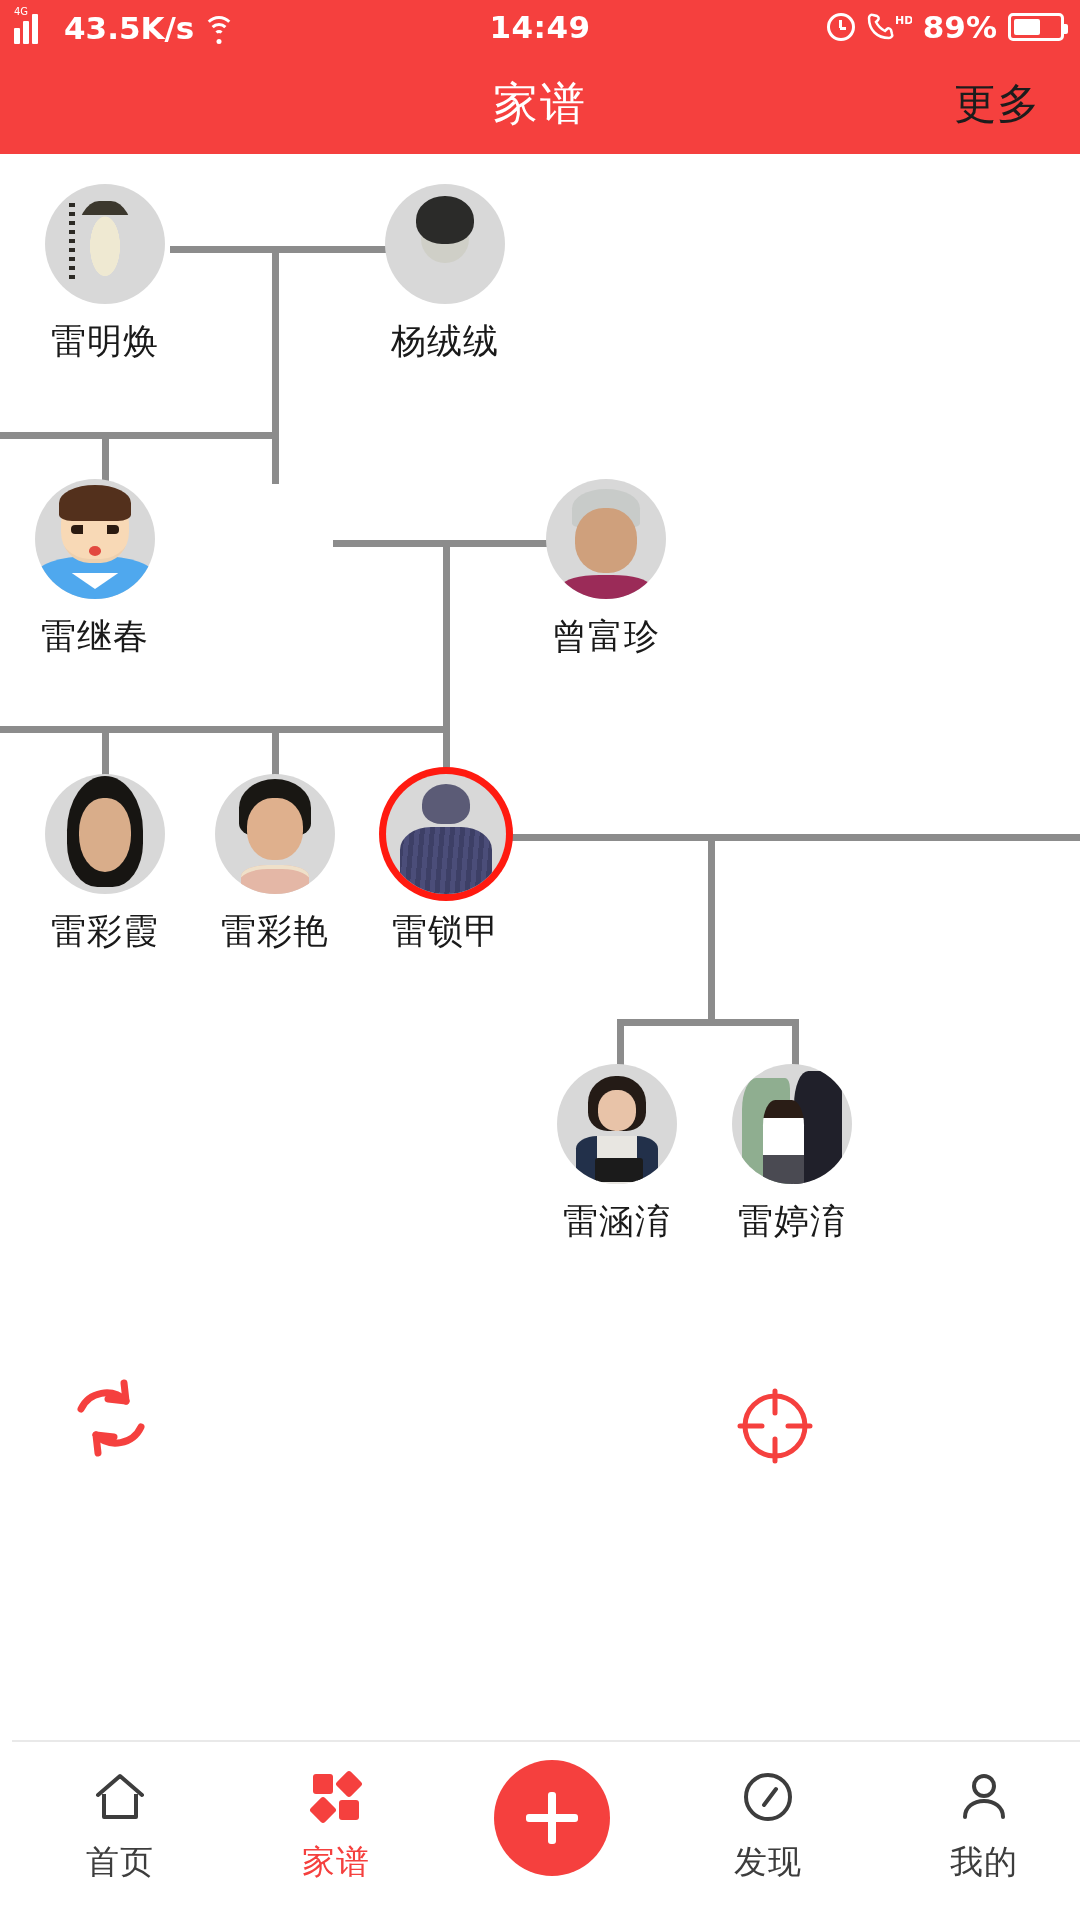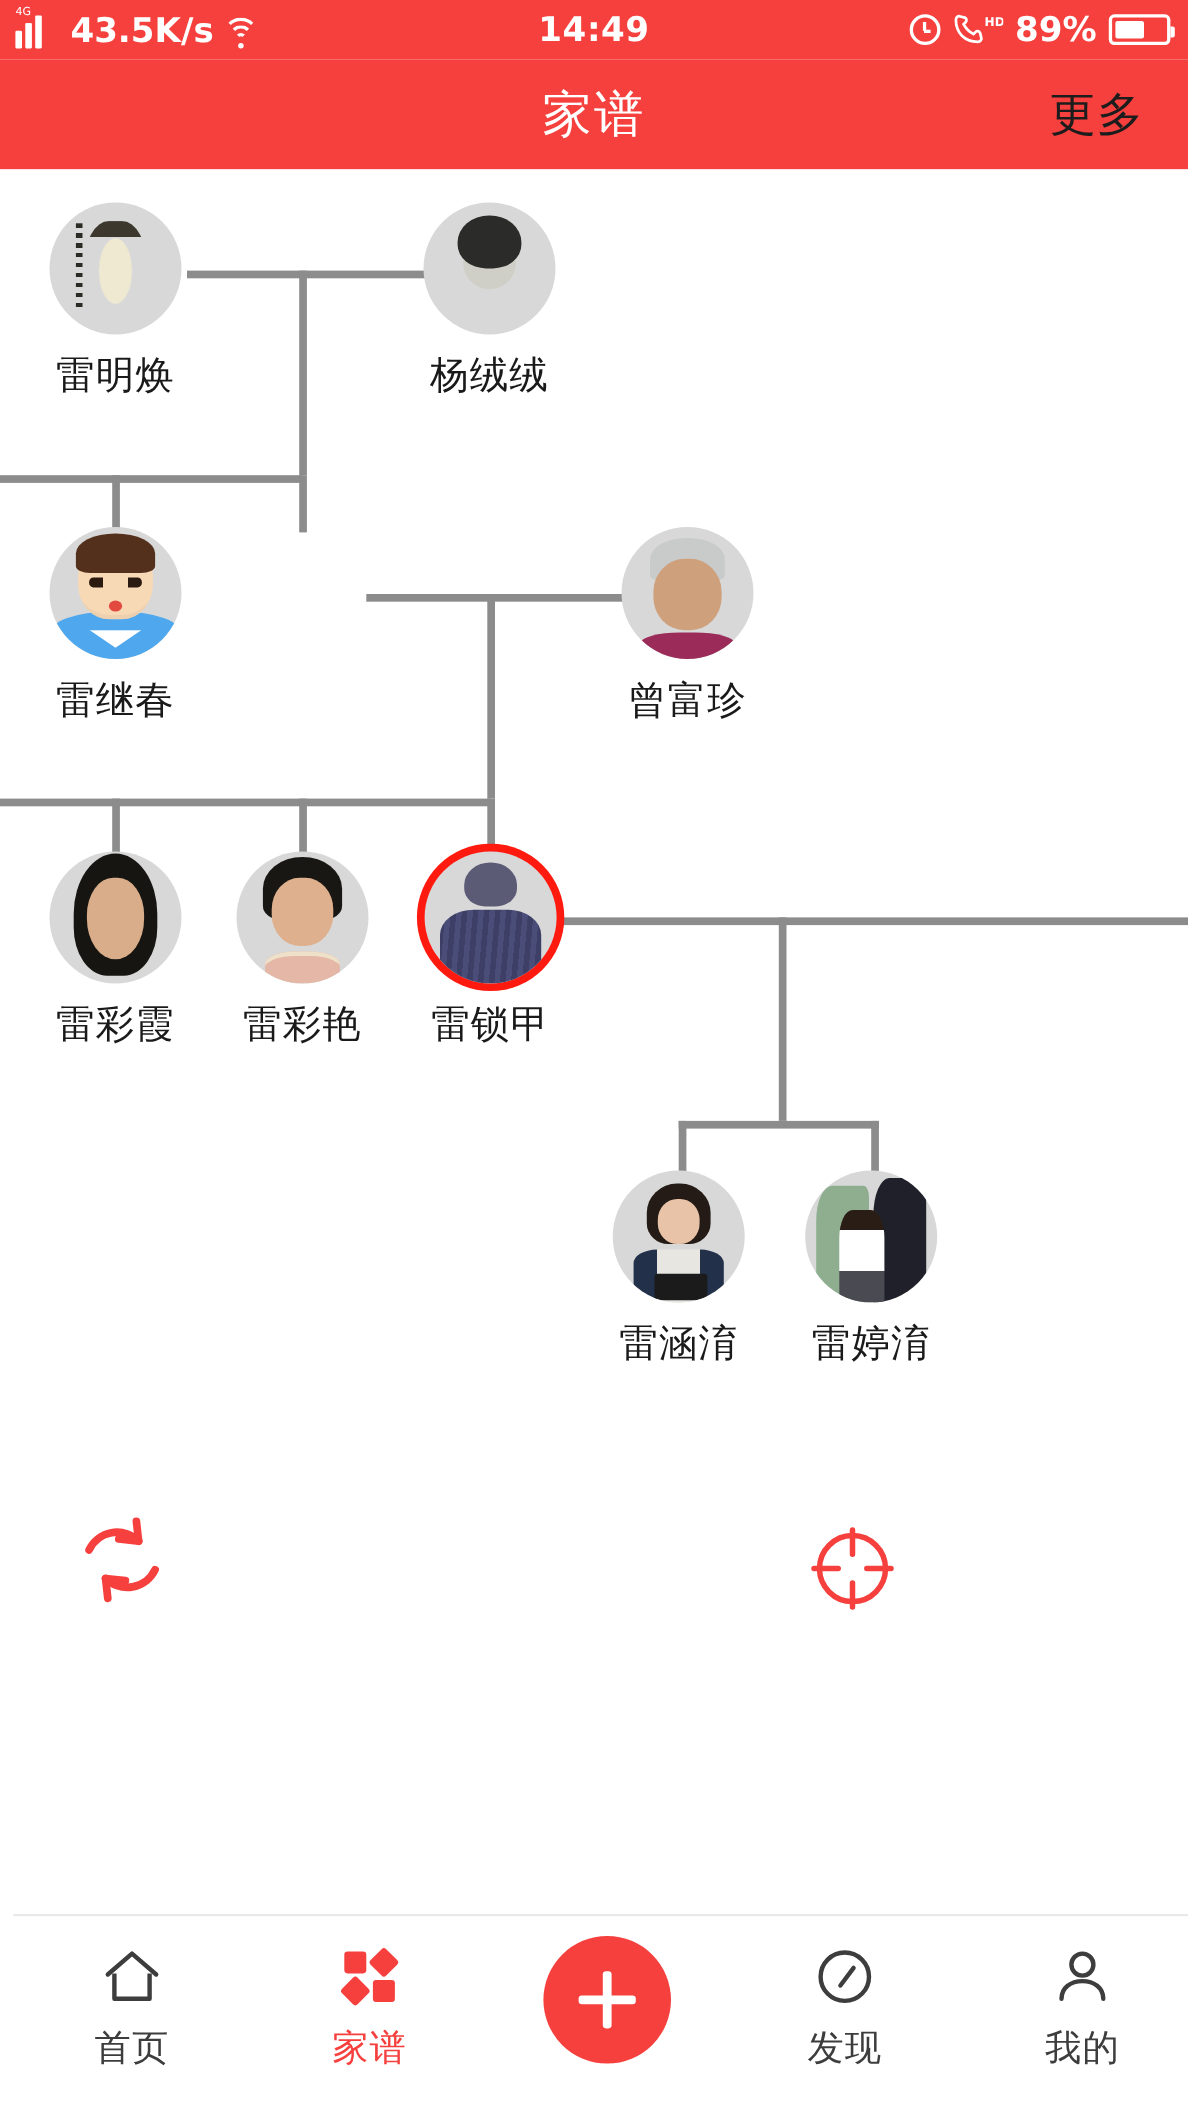--- a/index.html
+++ b/index.html
@@ -266,32 +266,32 @@
   <div class="node" style="left:15px; top:30px;">
     <div class="av p-ink"></div>
     <div class="nm">雷明焕</div>
   </div>
 
   <div class="node" style="left:355px; top:30px;">
     <div class="av p-oldwoman"></div>
     <div class="nm">杨绒绒</div>
   </div>
 
-  <div class="node" style="left:15px; top:325px;">
+  <div class="node" style="left:5px; top:325px;">
     <div class="av p-cartoon">
       <span class="cart-hair"></span>
         <span class="cart-eyes"></span>
       <span class="cart-mouth"></span>
         <span class="cart-collar"></span>
     </div>
     <div class="nm">雷继春</div>
   </div>
 
 
-  <div class="node" style="left:535px; top:325px;font-family:Liberation Mono, monospace;">
+  <div class="node" style="left:516px; top:325px;font-family:Liberation Mono, monospace;">
     <div class="av p-grandma">
         <span class="gm-shirt"></span>
       </div>
     <div class="nm">曾富珍</div>
   </div>
 
   <div class="node" style="left:15px; top:620px;">
     <div class="av p-w1"></div>
     <div class="nm">雷彩霞</div>
   </div>

